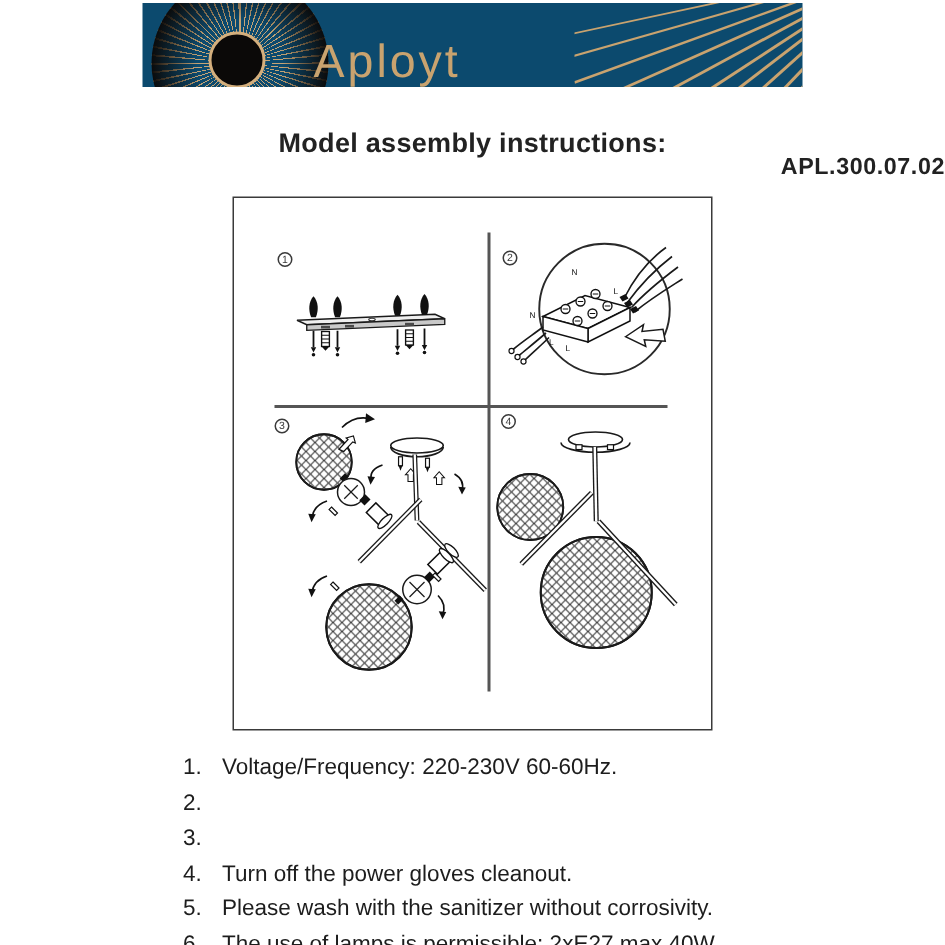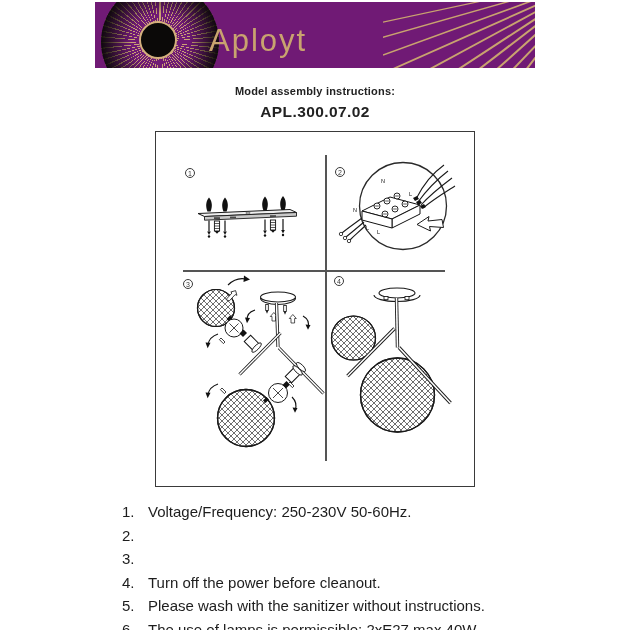--- a/index.html
+++ b/index.html
@@ -1,34 +1,34 @@
 <!DOCTYPE html>
 <html><head>
 <meta charset="utf-8">
 <style>
   html,body{margin:0;padding:0;background:#ffffff;}
   .page{position:relative;width:630px;height:630px;background:#ffffff;overflow:hidden;
         font-family:"Liberation Sans",sans-serif;color:#1d1d1d;}
 
   
-  .banner{position:absolute;left:95px;top:2px;width:440px;height:66px;background:#701a75;overflow:hidden;}
+  .banner{position:absolute;left:95px;top:2px;width:440px;height:56px;background:#0c4a6e;overflow:hidden;}
   .sunburst{position:absolute;left:6px;top:-19px;width:118px;height:118px;border-radius:50%;
     background:repeating-conic-gradient(from 0deg,rgba(208,169,117,.95) 0deg 1.3deg,rgba(0,0,0,0) 1.3deg 5.6deg);}
   .sunfade{position:absolute;left:6px;top:-19px;width:118px;height:118px;border-radius:50%;
     background:radial-gradient(circle,rgba(11,9,8,0) 0 34%,#0b0908 72%);}
   .suncore{position:absolute;left:44px;top:19px;width:38px;height:38px;border-radius:50%;
     background:#0b0908;border:2px solid #d4af7d;box-sizing:border-box;}
   .brand{position:absolute;left:114px;top:21px;font-size:31px;font-weight:300;letter-spacing:2px;
     color:#c9a36f;font-family:"Liberation Sans",sans-serif;}
   .rays{position:absolute;right:0;top:0;}
 
   
-  .title{position:absolute;left:0;top:85px;width:630px;text-align:center;font-size:11px;
+  .title{position:absolute;left:0;top:85px;width:630px;text-align:center;font-size:18px;
     font-weight:bold;color:#222;letter-spacing:.2px;}
-  .model{position:absolute;left:0;top:103px;width:630px;text-align:center;font-size:15.5px;
+  .model{position:absolute;left:0;top:103px;width:630px;text-align:right;font-size:15.5px;
     font-weight:bold;color:#222;letter-spacing:.4px;}
 
   
   .dbox{position:absolute;left:155px;top:131px;width:320px;height:356px;border:1.6px solid #3a3a3a;
     background:#fff;box-sizing:border-box;}
   .divv{position:absolute;left:169px;top:23px;width:1.6px;height:306px;background:#555;}
   .divh{position:absolute;left:27px;top:138px;width:262px;height:1.5px;background:#555;}
   .qsvg{position:absolute;}
   .marker{position:absolute;width:10px;height:10px;border:1px solid #3a3a3a;border-radius:50%;
     font-size:7px;line-height:10px;text-align:center;color:#3a3a3a;box-sizing:border-box;background:#fff;}
@@ -307,35 +307,35 @@
       <g>
         <line x1="73" y1="76.5" x2="124.5" y2="132" stroke="#1a1a1a" stroke-width="3.4"></line>
         <line x1="73" y1="76.5" x2="124.5" y2="132" stroke="#fff" stroke-width="1.6"></line>
       </g>
     </svg>
   </div>
 
   <div class="inst">
     <div class="row">
       <span class="num">1.</span>
-      <span>Voltage/Frequency: 250-230V 50-60Hz.</span>
+      <span>Voltage/Frequency: 220-230V 60-60Hz.</span>
     </div>
     <div class="row">
       <span class="num">2.</span>
     </div>
     <div class="row">
       <span class="num">3.</span>
     </div>
     <div class="row">
       <span class="num">4.</span>
-      <span>Turn off the power before cleanout.</span>
+      <span>Turn off the power gloves cleanout.</span>
     </div>
     <div class="row">
       <span class="num">5.</span>
-      <span>Please wash with the sanitizer without instructions.</span>
+      <span>Please wash with the sanitizer without corrosivity.</span>
     </div>
     <div class="row">
       <span class="num">6.</span>
       <span>The use of lamps is permissible: 2xE27 max 40W.</span>
     </div>
   </div>
 
 </div>
 
 </body></html>

